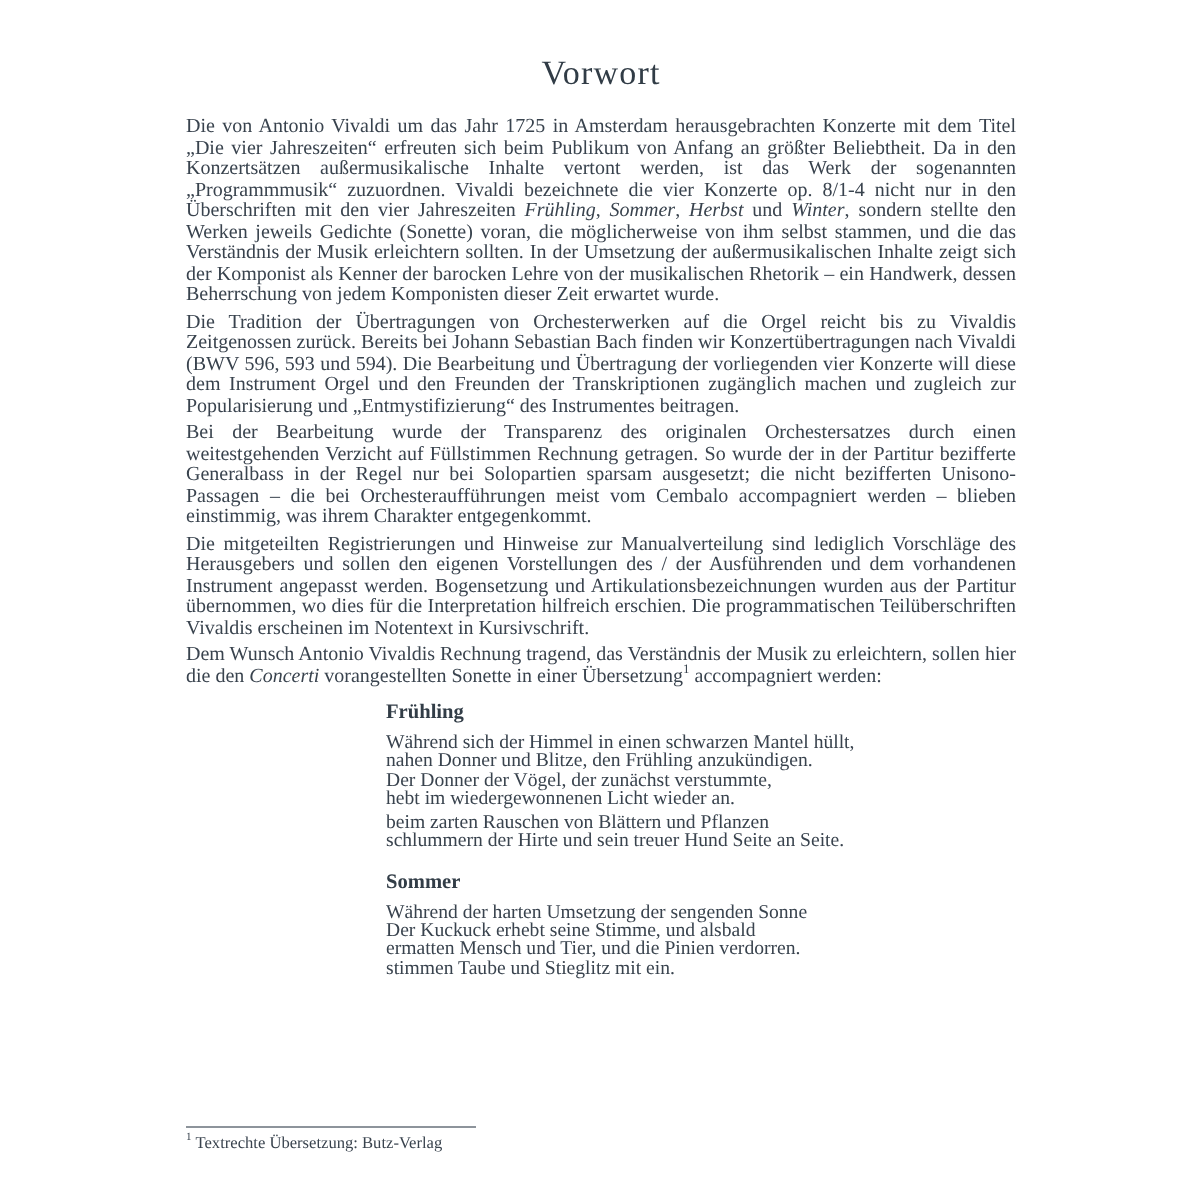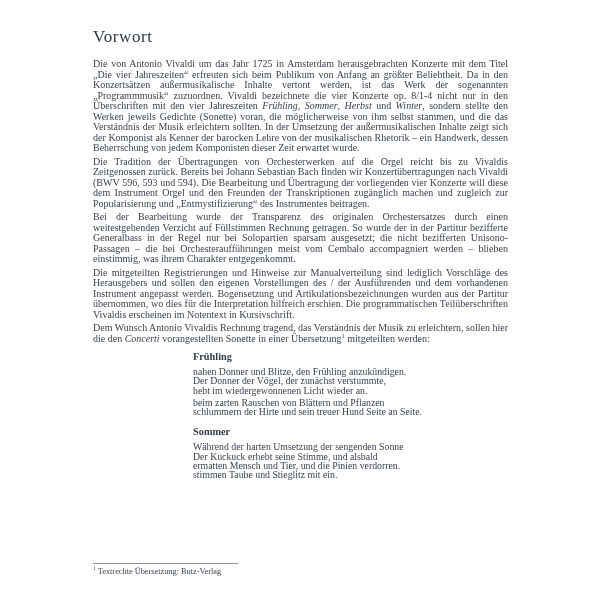--- a/index.html
+++ b/index.html
@@ -13,20 +13,21 @@
     position: relative;
     box-sizing: border-box;
     width: 600px; height: 600px;
     padding: 27px 92px 0 93px;
     color: #39434e;
   }
   .title {
     font-size: 17px;
     font-weight: normal;
     letter-spacing: 0.6px;
+    text-align: center;
     color: #313c46;
     margin: 0 0 12px 0;
   }
   .body-text p {
     font-size: 10px;
     line-height: 10.5px;
     text-align: justify;
     margin: 0 0 3px 0;
   }
   .body-text p i { font-style: italic; }
@@ -74,28 +75,29 @@
 
 <div class="page">
 
   <h1 class="title">Vorwort</h1>
 
   <div class="body-text">
     <p><span>Die von Antonio Vivaldi um das Jahr 1725 in Amsterdam herausgebrachten Konzerte mit dem Titel „Die vier Jahreszeiten“ erfreuten sich beim Publikum von Anfang an größter Beliebtheit. Da in den Konzertsätzen außermusikalische Inhalte vertont werden, ist das Werk der sogenannten „Programmmusik“ zuzuordnen. Vivaldi bezeichnete die vier Konzerte op. 8/1-4 nicht nur in den Überschriften mit den vier Jahreszeiten </span><i>Frühling</i><span>, </span><i>Sommer</i><span>, </span><i>Herbst</i><span> und </span><i>Winter</i><span>, sondern stellte den Werken jeweils Gedichte (Sonette) voran, die möglicherweise von ihm selbst stammen, und die das Verständnis der Musik erleichtern sollten. In der Umsetzung der außermusikalischen Inhalte zeigt sich der Komponist als Kenner der barocken Lehre von der musikalischen Rhetorik – ein Handwerk, dessen Beherrschung von jedem Komponisten dieser Zeit erwartet wurde.</span></p>
     <p><span>Die Tradition der Übertragungen von Orchesterwerken auf die Orgel reicht bis zu Vivaldis Zeitgenossen zurück. Bereits bei Johann Sebastian Bach finden wir Konzertübertragungen nach Vivaldi (BWV 596, 593 und 594). Die Bearbeitung und Übertragung der vorliegenden vier Konzerte will diese dem Instrument Orgel und den Freunden der Transkriptionen zugänglich machen und zugleich zur Popularisierung und „Entmystifizierung“ des Instrumentes beitragen.</span></p>
     <p><span>Bei der Bearbeitung wurde der Transparenz des originalen Orchestersatzes durch einen weitestgehenden Verzicht auf Füllstimmen Rechnung getragen. So wurde der in der Partitur bezifferte Generalbass in der Regel nur bei Solopartien sparsam ausgesetzt; die nicht bezifferten Unisono-Passagen – die bei Orchesteraufführungen meist vom Cembalo accompagniert werden – blieben einstimmig, was ihrem Charakter entgegenkommt.</span></p>
     <p><span>Die mitgeteilten Registrierungen und Hinweise zur Manualverteilung sind lediglich Vorschläge des Herausgebers und sollen den eigenen Vorstellungen des / der Ausführenden und dem vorhandenen Instrument angepasst werden. Bogensetzung und Artikulationsbezeichnungen wurden aus der Partitur übernommen, wo dies für die Interpretation hilfreich erschien. Die programmatischen Teilüberschriften Vivaldis erscheinen im Notentext in Kursivschrift.</span></p>
-    <p><span>Dem Wunsch Antonio Vivaldis Rechnung tragend, das Verständnis der Musik zu erleichtern, sollen hier die den </span><i>Concerti</i><span> vorangestellten Sonette in einer Übersetzung</span><sup>1</sup><span> mitgeteilten werden:</span></p>
+    <p><span>Dem Wunsch Antonio Vivaldis Rechnung tragend, das Verständnis der Musik zu erleichtern, sollen hier die den </span><i>Concerti</i><span> vorangestellten Sonette in einer Übersetzung</span><sup>1</sup><span> accompagniert werden:</span></p>
   </div>
 
   <div class="poems">
 
     <div class="poem">
       <h2 class="poem-heading">Frühling</h2>
       <div class="stanza">
+          <div>Während sich der Himmel in einen schwarzen Mantel hüllt,</div>
           <div>nahen Donner und Blitze, den Frühling anzukündigen.</div>
           <div>Der Donner der Vögel, der zunächst verstummte,</div>
           <div>hebt im wiedergewonnenen Licht wieder an.</div>
         </div>
       <div class="stanza">
           <div>beim zarten Rauschen von Blättern und Pflanzen</div>
           <div>schlummern der Hirte und sein treuer Hund Seite an Seite.</div>
         </div>
     </div>
 

